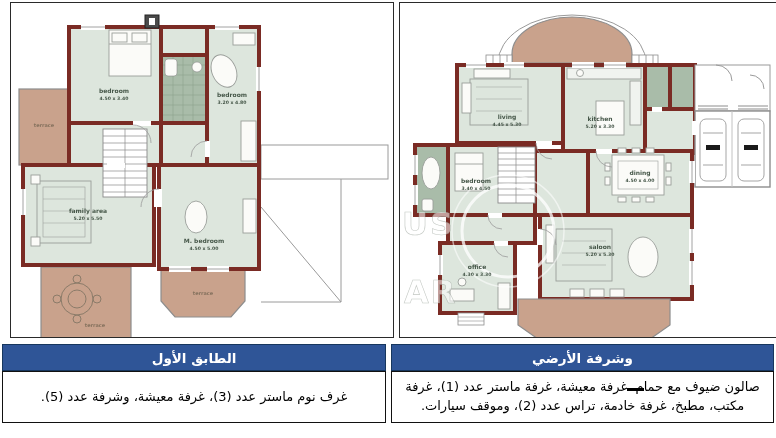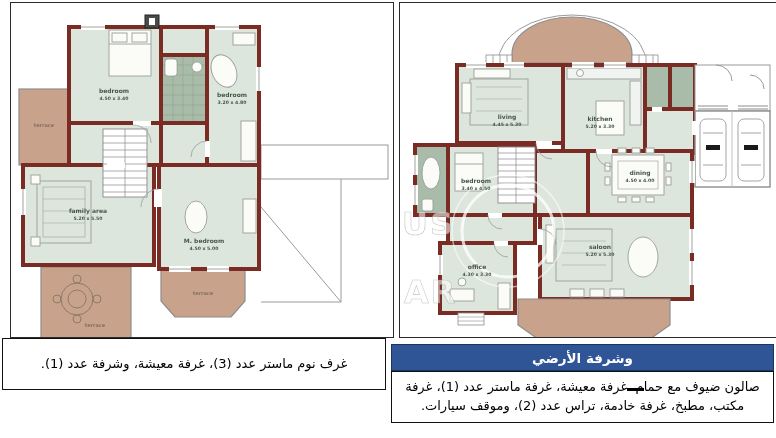--- a/index.html
+++ b/index.html
@@ -124,22 +124,25 @@
           <text x="77" y="210" font-size="6">family area</text>
           <text x="77" y="217" font-size="4.6">5.20 x 5.50</text>
           <text x="193" y="240" font-size="6">M. bedroom</text>
           <text x="193" y="247" font-size="4.6">4.50 x 5.00</text>
           <text x="33" y="124" font-size="5" fill="#87735f">terrace</text>
           <text x="192" y="292" font-size="5" fill="#87735f">terrace</text>
           <text x="84" y="324" font-size="5" fill="#87735f">terrace</text>
         </g>
       </svg>
     </div>
+    <div class="header-bar">
+      <span>الطابق الأول</span>
+    </div>
     <div class="desc-box">
-      <span>غرف نوم ماستر عدد (3)، غرفة معيشة، وشرفة عدد (1).</span>
+      <span>غرف نوم ماستر عدد (3)، غرفة معيشة، وشرفة عدد (5).</span>
     </div>
   </div>
 
   <div class="panel right">
     <div class="plan-box">
       <svg viewBox="0 0 381 348" width="381" height="348">
 
         <g>
           <path d="M98,60 A74,48 0 0 1 246,60" fill="none" stroke="#9a9a9a" stroke-width="1"></path>
           <path d="M112,60 V51 A60,37 0 0 1 232,51 V60 Z" fill="#c9a28c" stroke="#8d8d8d" stroke-width="1.2"></path>

